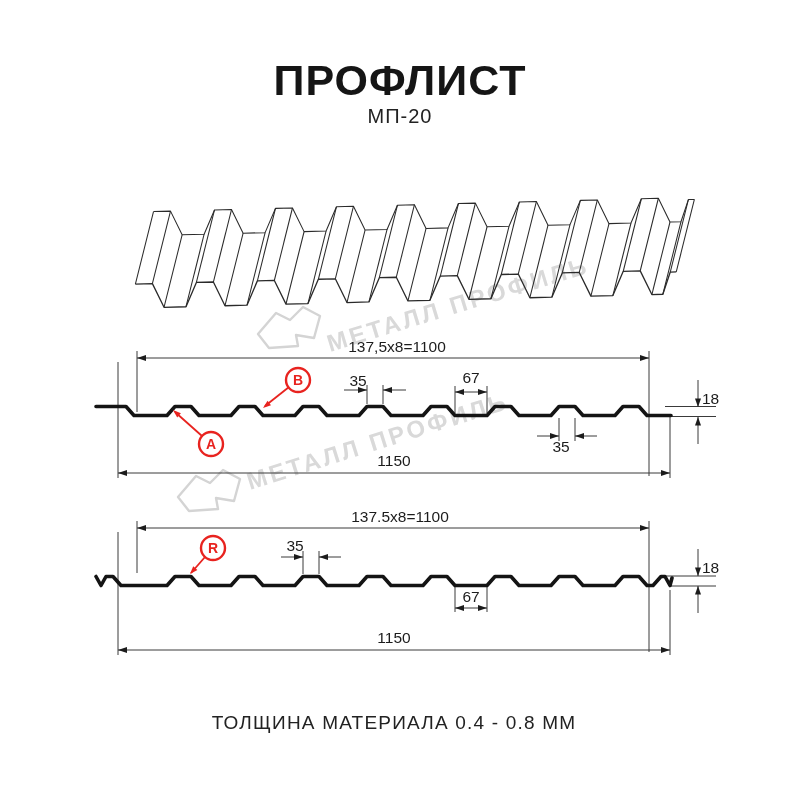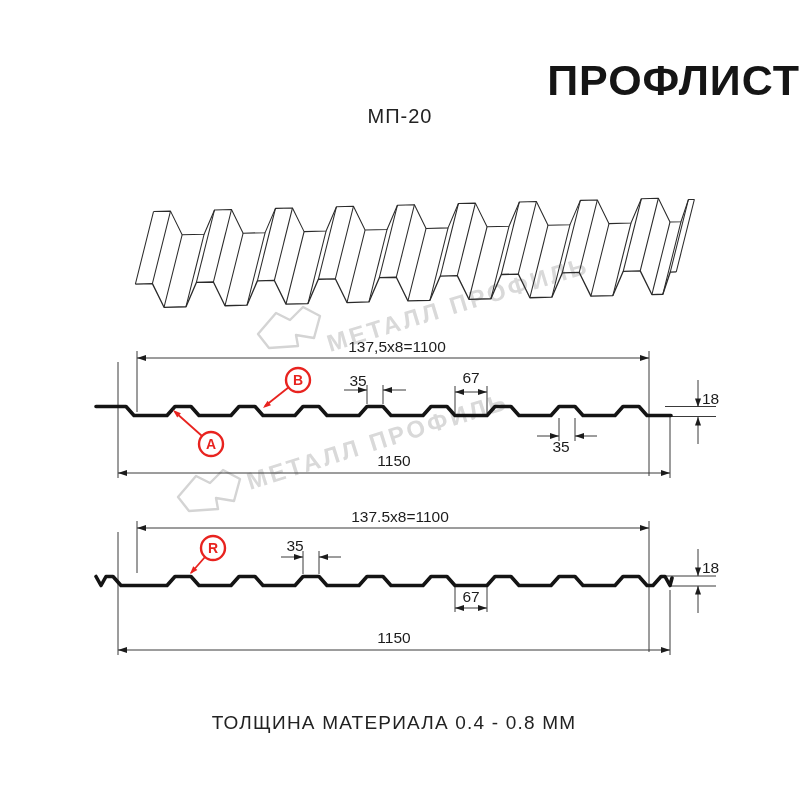--- a/index.html
+++ b/index.html
@@ -1,19 +1,19 @@
 <!DOCTYPE html>
 <html><head>
 <meta charset="utf-8">
 <style>
   html,body{margin:0;padding:0;background:#fff;}
   .page{position:relative;width:800px;height:800px;background:#fff;overflow:hidden;
         font-family:"Liberation Sans", sans-serif;}
   .title-block{position:absolute;top:56px;left:0;width:800px;text-align:center;}
-  .main-title{font-size:43px;font-weight:700;letter-spacing:1px;color:#151515;text-align:right;}
+  .main-title{font-size:43px;font-weight:700;letter-spacing:1px;color:#151515;}
   .sub-title{margin-top:0;font-size:20px;font-weight:400;letter-spacing:1px;color:#222;}
   .footer-text{position:absolute;top:712px;left:0;width:788px;text-align:center;
         font-size:19px;letter-spacing:1.2px;color:#222;}
   svg text{font-family:"Liberation Sans", sans-serif;}
   .dim-text{font-size:15.5px;fill:#1c1c1c;}
   .thin{stroke:#3a3a3a;stroke-width:1;fill:none;}
   .arrow{fill:#1c1c1c;stroke:none;}
   .profile{stroke:#141414;stroke-width:3.6;fill:none;stroke-linejoin:round;stroke-linecap:round;}
   .red-line{stroke:#e8231f;stroke-width:1.8;fill:none;}
   .red-circle{stroke:#e8231f;stroke-width:2.4;fill:#fff;}

